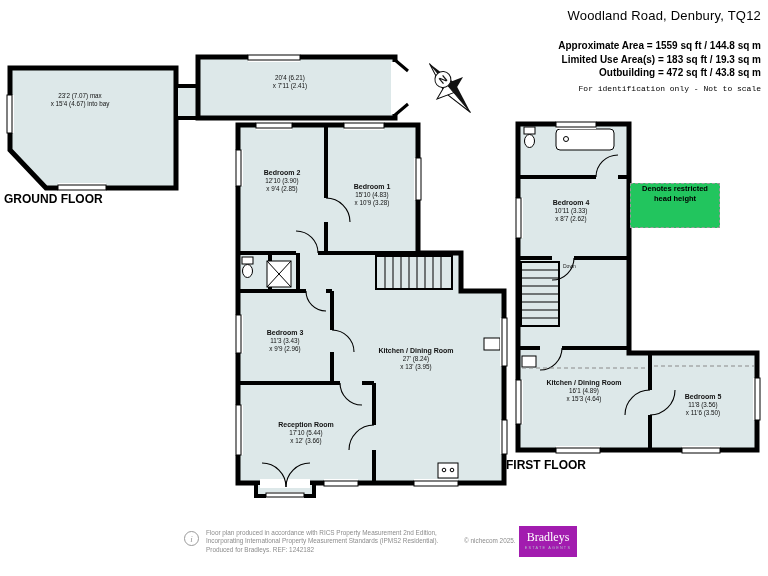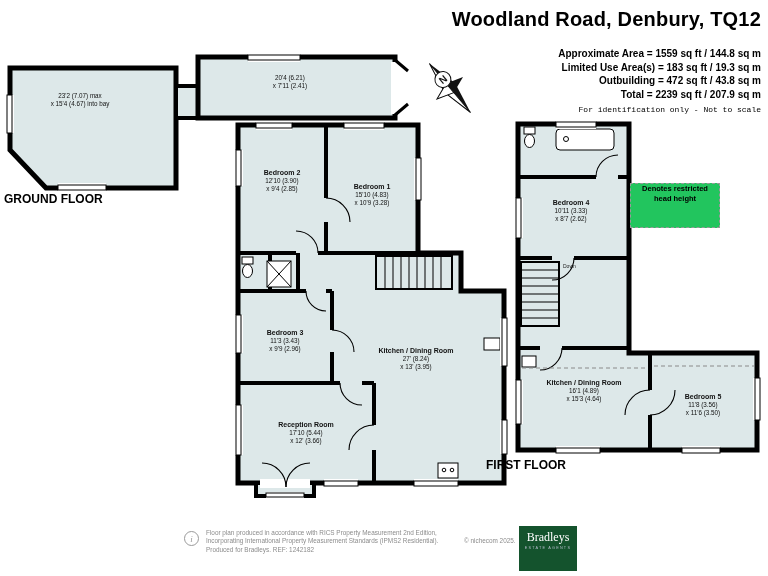--- a/index.html
+++ b/index.html
@@ -15,21 +15,21 @@
   .thin2 { stroke:#000; stroke-width:2; fill:none; }
   .arc { stroke:#000; stroke-width:1.1; fill:none; }
   .win-gap { fill:#fff; }
   .win-pane { fill:#fff; stroke:#000; stroke-width:1; }
   .fix { fill:#fff; stroke:#000; stroke-width:1; }
   .dash { stroke:#8a8a8a; stroke-width:1; fill:none; stroke-dasharray:4 3; }
   .flare { stroke:#000; stroke-width:3; fill:none; }
 
   
   .header { position:absolute; top:8px; right:7px; text-align:right; color:#000; }
-  .title { font-size:20px; font-weight:bold; letter-spacing:.2px; }
+  .title { font-size:13px; font-weight:normal; letter-spacing:.2px; }
   .area-lines { margin-top:16px; }
   .area-line { font-size:10px; font-weight:bold; line-height:13.5px; }
   .ident { font-size:8px; margin-top:4px;font-family:Liberation Mono, monospace; }
 
   
   .room-label { position:absolute; width:110px; transform:translateX(-50%); text-align:center; color:#111; line-height:1.3; }
   .room-name { font-size:7px; font-weight:bold; }
   .room-dims { font-size:6.3px; }
   .floor-label { position:absolute; font-size:12px; font-weight:bold; color:#000; }
   .stair-label { position:absolute; font-size:5px; color:#222; }
@@ -40,21 +40,21 @@
 
   
   .compass { position:absolute; left:418px; top:48px; }
 
   
   .info-icon { position:absolute; left:184px; top:531px; width:15px; height:15px; border:1.2px solid #9a9a9a;
     border-radius:50%; color:#9a9a9a; font-family:"Liberation Serif", serif; font-style:italic; font-size:9px;
     display:flex; align-items:center; justify-content:center; }
   .footer-text { position:absolute; left:206px; top:529px; width:270px; font-size:6.4px; color:#8c8c8c; line-height:8.4px; }
   .copyright { position:absolute; left:464px; top:537px; font-size:6.4px; color:#8c8c8c; }
-  .brand-box { position:absolute; left:519px; top:526px; width:58px; height:45px; background:#14532d; text-align:center; }
+  .brand-box { position:absolute; left:519px; top:526px; width:58px; height:31px; background:#a21caf; text-align:center; }
   .brand-name { font-family:"Liberation Serif", serif; color:#fff; font-size:12px; margin-top:4px; }
   .brand-tag { font-size:3.8px; letter-spacing:1.2px; color:#b5bccb; margin-top:1px; }
 </style>
 </head>
 <body>
 
 <div class="canvas">
 
   <svg class="plan" width="768" height="576" viewBox="0 0 768 576">
 
@@ -227,21 +227,20 @@
         </g>
     </g>
   </svg>
 
   <div class="header">
     <div class="title">Woodland Road, Denbury, TQ12</div>
     <div class="area-lines">
       <div class="area-line">Approximate Area = 1559 sq ft / 144.8 sq m</div>
       <div class="area-line">Limited Use Area(s) = 183 sq ft / 19.3 sq m</div>
       <div class="area-line">Outbuilding = 472 sq ft / 43.8 sq m</div>
-      <div class="area-line">Total = 2239 sq ft / 207.9 sq m</div>
     </div>
     <div class="ident">For identification only - Not to scale</div>
   </div>
 
   <div class="compass">
     <svg width="64" height="74" viewBox="0 0 64 74">
       <g transform="translate(32,40) rotate(-40)">
         <polygon points="0,-32 7,0 0,32 -7,0" fill="#111"></polygon>
         <polygon points="0,-32 -7,0 0,32" fill="#fff" stroke="#111" stroke-width="1"></polygon>
         <polygon points="-17,0 0,-6 17,0 0,6" fill="#111"></polygon>
@@ -297,21 +296,21 @@
   </div>
   <div class="room-label" style="left:703px; top:392px;">
     <div class="room-name">Bedroom 5</div>
     <div class="room-dims">11'8 (3.56)</div>
     <div class="room-dims">x 11'6 (3.50)</div>
   </div>
 
   <div class="stair-label" style="left:563px; top:263px;">Down</div>
 
   <div class="floor-label" style="left:4px; top:192px;">GROUND FLOOR</div>
-  <div class="floor-label" style="left:486px; top:458px;">FIRST FLOOR</div>
+  <div class="floor-label" style="left:506px; top:458px;">FIRST FLOOR</div>
 
   <div class="legend-box">
     <div class="legend-text">Denotes restricted head height</div>
   </div>
 
   <div class="info-icon">i</div>
   <div class="footer-text">
     <div>Floor plan produced in accordance with RICS Property Measurement 2nd Edition,</div>
     <div>Incorporating International Property Measurement Standards (IPMS2 Residential).</div>
     <div>Produced for Bradleys.  REF: 1242182</div>

